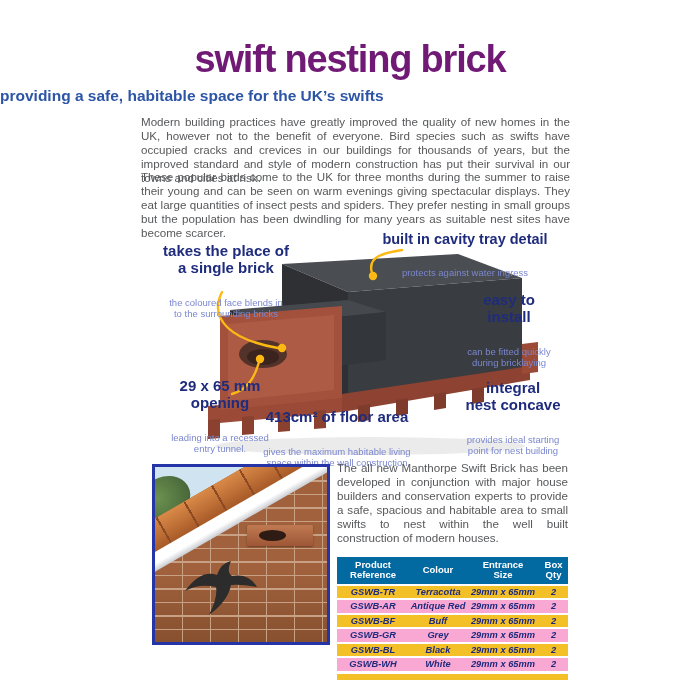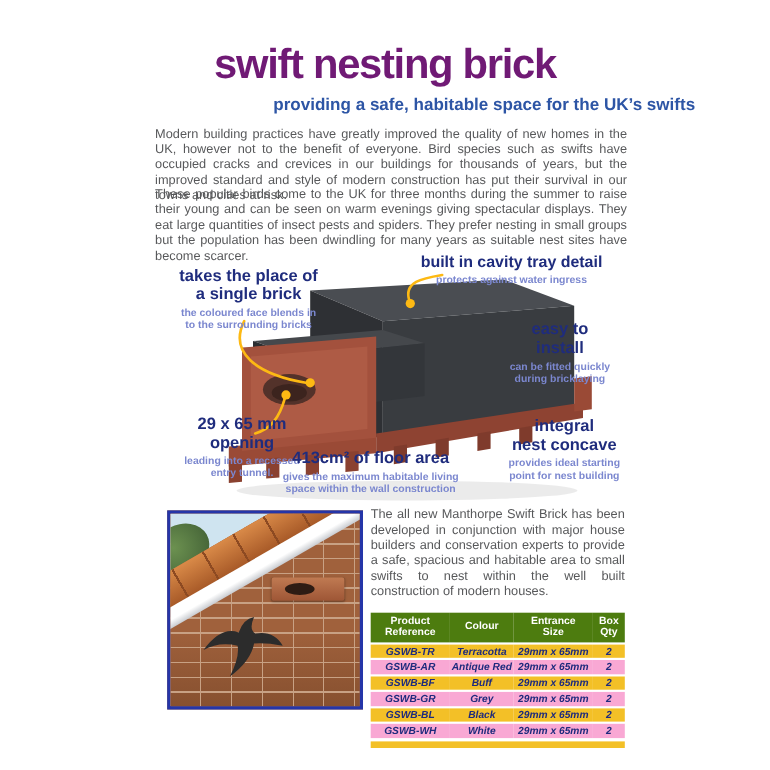--- a/index.html
+++ b/index.html
@@ -2,33 +2,33 @@
 <html><head>
 <meta charset="utf-8">
 <style>
   html,body{margin:0;padding:0;}
   body{width:700px;height:700px;background:#ffffff;font-family:"Liberation Sans",sans-serif;-webkit-font-smoothing:antialiased;}
   .page{position:relative;width:700px;height:700px;overflow:hidden;background:#ffffff;}
 
   
   .title{position:absolute;left:0;top:38px;width:700px;text-align:center;
          font-size:38px;font-weight:800;letter-spacing:-1.2px;color:#701a75;}
-  .subtitle{position:absolute;left:0;top:87px;width:632px;text-align:right;
+  .subtitle{position:absolute;left:0;top:87px;width:632px;text-align:left;
          font-size:15.5px;font-weight:700;color:#2d55a5;}
 
   
   .para{position:absolute;left:141px;width:429px;font-size:11.6px;line-height:14.1px;
         color:#57585a;text-align:justify;}
   .p1{top:115px;} .p2{top:170px;}
 
   
   .ann{position:absolute;text-align:center;}
   .ann-h{font-size:15px;font-weight:700;color:#1f2c7d;line-height:1.12;white-space:pre-line;}
   .ann-h.small{font-size:14.5px;text-align:center;}
-  .ann-s{font-size:9.5px;font-weight:700;color:#7b87cf;line-height:1.22;white-space:pre-line;margin-top:2px;}
+  .ann-s{font-size:9.5px;font-weight:400;color:#7b87cf;line-height:1.22;white-space:pre-line;margin-top:20px;}
   .ann-takes{left:150px;top:243px;width:152px;}
   .ann-cavity{left:378px;top:231px;width:174px;}
   .ann-easy{left:452px;top:292px;width:114px;}
   .ann-opening{left:146px;top:378px;width:148px;}
   .ann-floor{left:255px;top:409px;width:164px;}
   .ann-nest{left:444px;top:380px;width:138px;}
 
   .product-svg{position:absolute;left:190px;top:248px;}
 
   
@@ -57,21 +57,21 @@
               background:linear-gradient(180deg,#c07a52,#9e5636);border-radius:2px;
               box-shadow:0 1px 2px rgba(0,0,0,.35);}
   .swifthole{position:absolute;left:12px;top:5px;width:27px;height:11px;border-radius:50%;
              background:#2e1c14;}
   .bird{position:absolute;left:26px;top:92px;}
 
   
   .bottomcol{position:absolute;left:337px;top:461px;width:231px;}
   .p3{font-size:11.6px;line-height:14.1px;color:#57585a;text-align:justify;}
   table.spec{width:231px;margin-top:9px;border-collapse:separate;border-spacing:0 2px;}
-  table.spec th{background:#4d7c0f;color:#ffffff;font-size:9.5px;font-weight:700;
+  table.spec th{background:#0369a1;color:#ffffff;font-size:9.5px;font-weight:700;
                 line-height:10.5px;padding:3px 0;white-space:pre-line;text-align:center;}
   table.spec td{font-size:9.3px;font-weight:700;color:#1e2b7d;text-align:center;
                 padding:1px 0;line-height:10.5px;font-style:italic;}
   table.spec tr.gold td{background:#f3c027;}
   table.spec tr.pale td{background:#f9a8d4;}
   .col-ref{width:72px;} .col-colour{width:58px;} .col-size{width:72px;} .col-qty{width:29px;}
   .goldbar{width:231px;height:6px;background:#f3c027;margin-top:1px;}
 </style>
 </head>
 <body>

